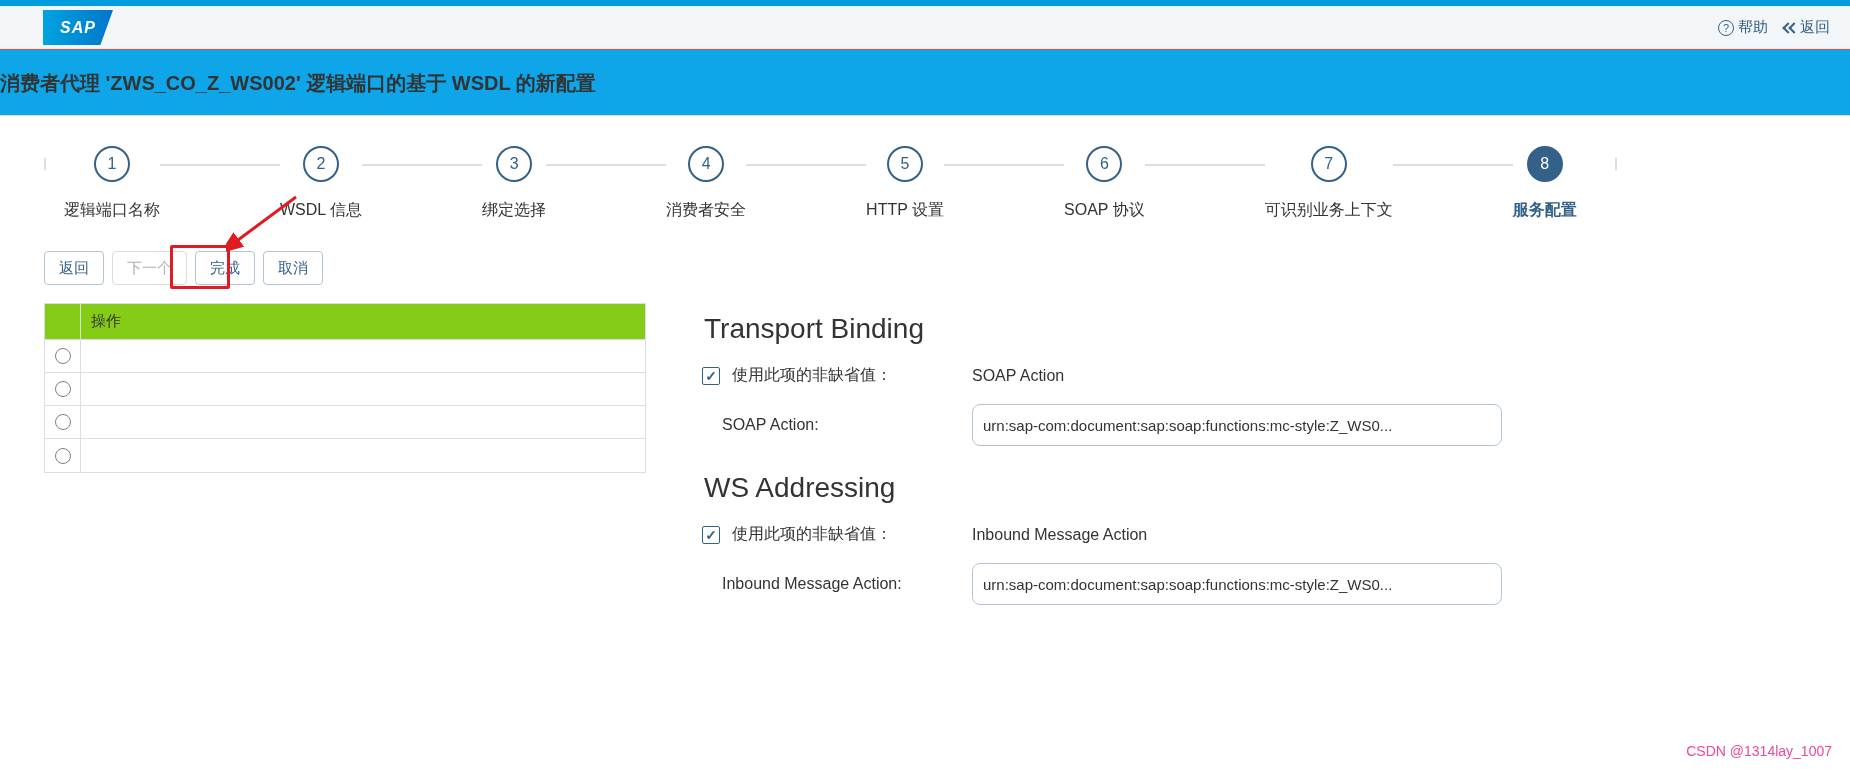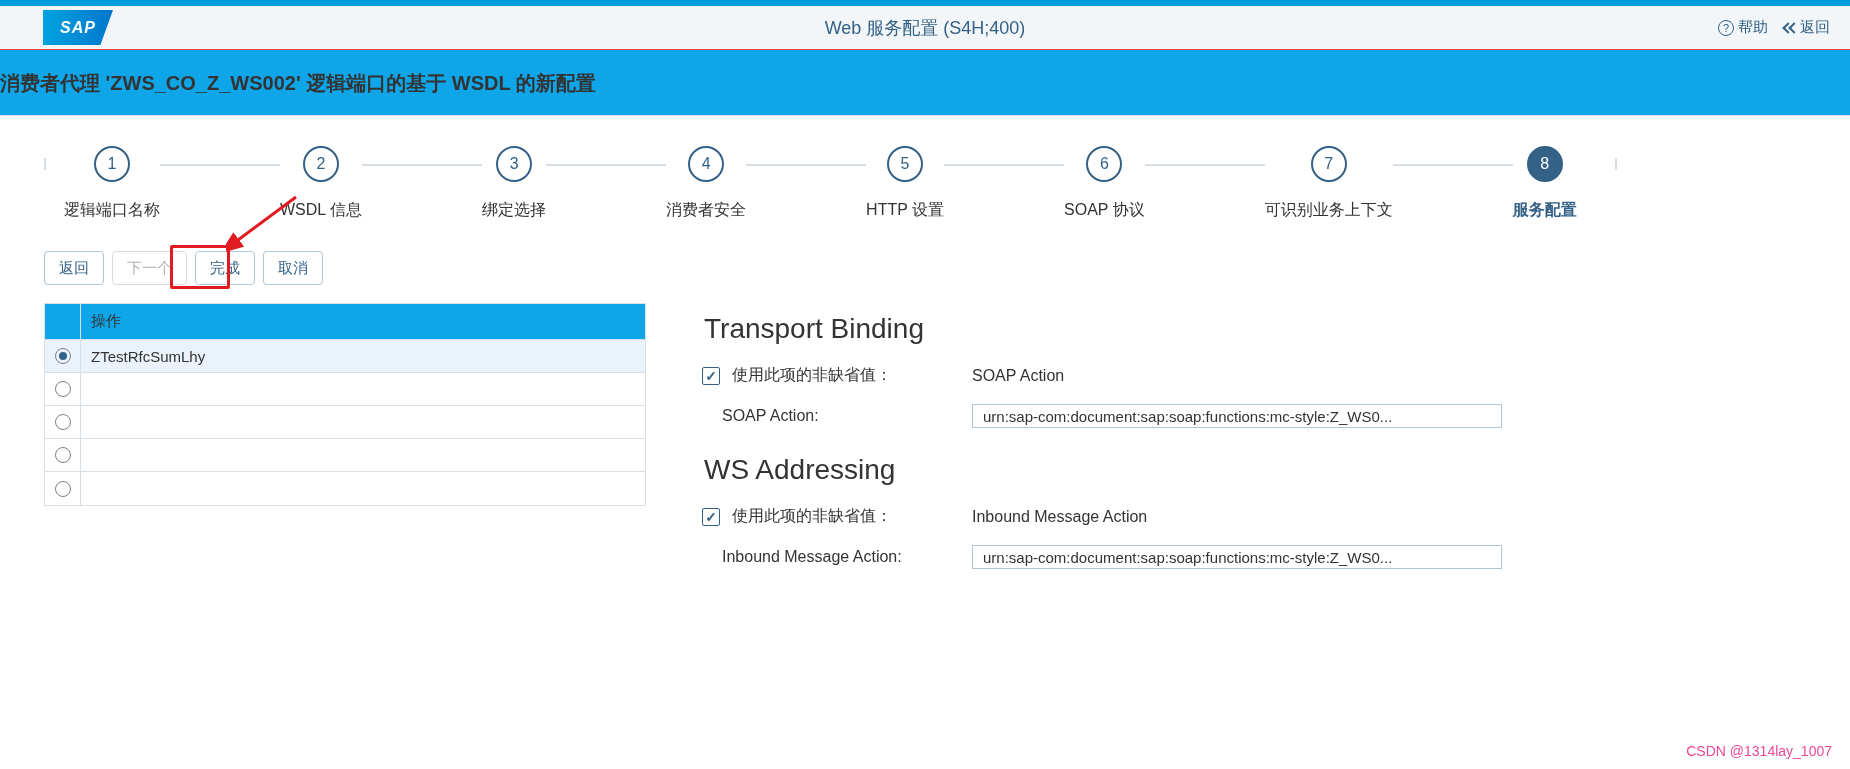--- a/index.html
+++ b/index.html
@@ -37,49 +37,48 @@
   .highlight-box{position:absolute;border:3px solid #e11b22;border-radius:2px;pointer-events:none}
   .arrow-svg{position:absolute;pointer-events:none}
 
   
   .content{display:flex;padding:0 44px 30px 44px;gap:46px}
   .left-panel{flex:0 0 602px}
   .right-panel{flex:1;padding-top:4px}
 
   
   .op-table{border:1px solid #d8e0e6;width:100%}
-  .op-head{display:flex;border-bottom:1px solid #d8e0e6;background:#0ea5e9}
+  .op-head{display:flex;border-bottom:1px solid #d8e0e6;background:#84cc16}
   .col-radio{width:36px;border-right:1px solid #d8e0e6}
   .col-name{flex:1;padding:8px 10px;font-size:15px}
   .op-row{display:flex;height:33px;border-bottom:1px solid #d8e0e6;align-items:center}
   .op-row:last-child{border-bottom:none}
   .op-row .col-radio{height:100%;display:flex;align-items:center;justify-content:center}
   .op-row .col-name{padding:0 10px;white-space:nowrap;overflow:hidden;text-overflow:ellipsis;color:#333}
   .op-row.selected{background:#eaf3fb}
   .radio{width:16px;height:16px;border:1px solid #808080;border-radius:50%;display:inline-block;position:relative}
   .radio.checked::after{content:"";position:absolute;left:3px;top:3px;width:8px;height:8px;border-radius:50%;background:#346187}
 
   
   .section-title{font-size:28px;font-weight:400;color:#333;margin:6px 0 20px 12px}
   .form-row{display:flex;align-items:center;margin-bottom:18px}
   .form-label{flex:0 0 280px;text-align:left;font-size:16px;color:#333;padding-left:30px}
   .form-label.cb{display:flex;align-items:center;gap:12px;padding-left:10px}
   .form-value{font-size:16px;color:#333}
-  .input-like{flex:1;max-width:530px;height:24px;border:1px solid #b3c5d4;border-radius:0;padding:0 10px;display:flex;align-items:center;white-space:nowrap;overflow:hidden;text-overflow:ellipsis;color:#333;font-size:15px}
+  .input-like{flex:1;max-width:530px;height:42px;border:1px solid #b3c5d4;border-radius:8px;padding:0 10px;display:flex;align-items:center;white-space:nowrap;overflow:hidden;text-overflow:ellipsis;color:#333;font-size:15px}
   .checkbox{width:18px;height:18px;border:1px solid #346187;border-radius:2px;display:inline-flex;align-items:center;justify-content:center;color:#346187;font-size:14px;font-weight:bold}
 
   .watermark{position:fixed;right:18px;bottom:10px;color:#ec4899;font-size:14px}
 </style>
 </head>
 <body>
 
 <div class="shell-top"></div>
 <div class="shell-bar">
   <div class="sap-logo">SAP</div>
-  <div class="shell-title">Web 服务配置 (S4H;400)</div>
   <div class="shell-right">
     <div class="shell-link">
       <span class="help-icon">?</span>
       <span>帮助</span>
     </div>
     <div class="shell-link">
       <span class="chevrons">
           <span class="chev"></span>
           <span class="chev"></span>
         </span>
@@ -153,26 +152,20 @@
   </svg>
 </div>
 
 <div class="content">
   <div class="left-panel">
     <div class="op-table">
       <div class="op-head">
         <div class="col-radio"></div>
         <div class="col-name">操作</div>
       </div>
-      <div class="op-row selected">
-        <div class="col-radio">
-            <span class="radio checked"></span>
-          </div>
-        <div class="col-name">ZTestRfcSumLhy</div>
-      </div>
       <div class="op-row">
         <div class="col-radio">
             <span class="radio"></span>
           </div>
         <div class="col-name"></div>
       </div>
       <div class="op-row">
         <div class="col-radio">
             <span class="radio"></span>
           </div>

